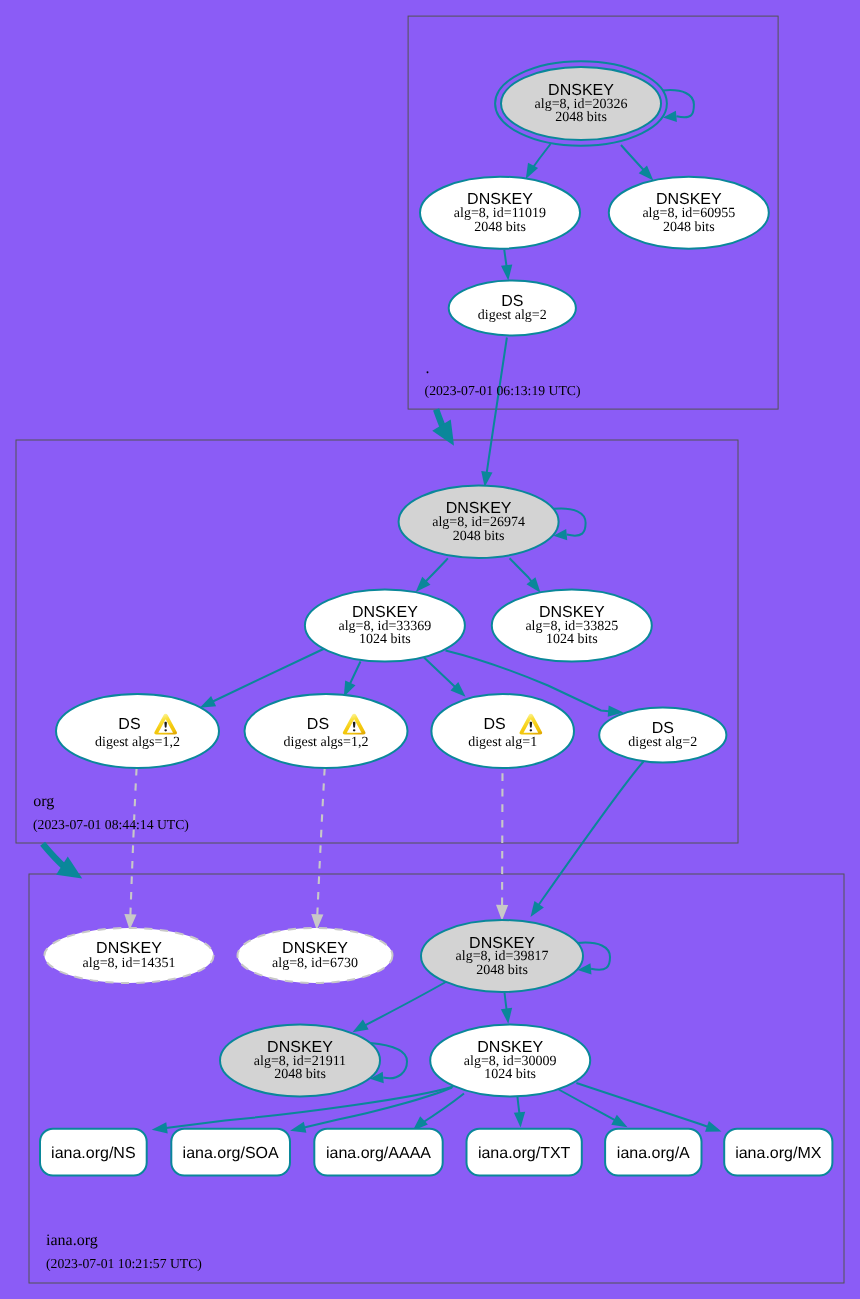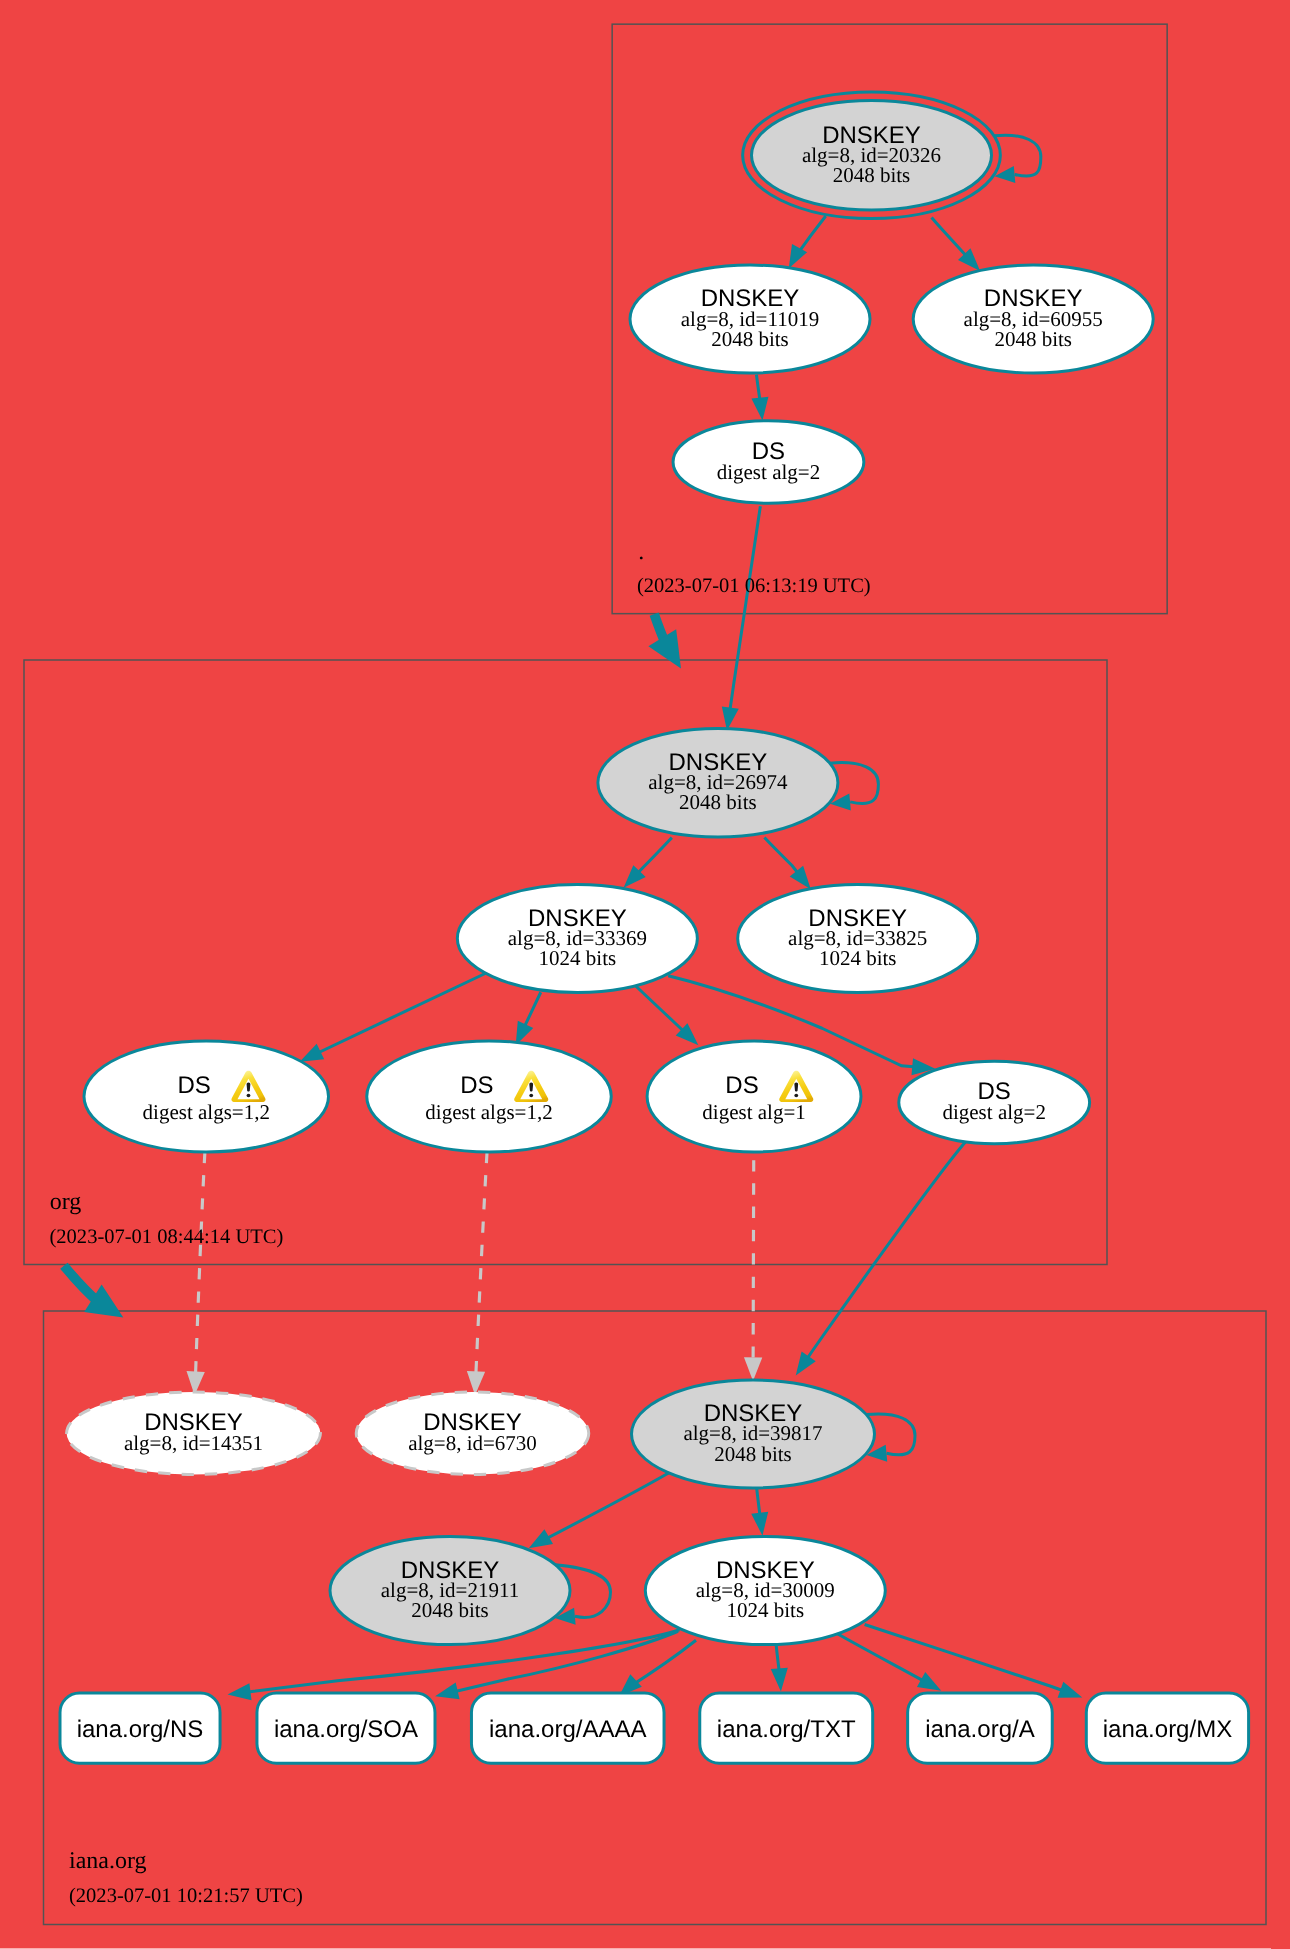--- a/index.html
+++ b/index.html
@@ -1,19 +1,19 @@
 <!DOCTYPE html>
 <html><head>
 <meta charset="utf-8">
 <title>DNSSEC Authentication Chain</title>
 <style>
   html,body{margin:0;padding:0;background:#fff;}
   *{-webkit-font-smoothing:antialiased;text-rendering:geometricPrecision;}
   body{width:860px;height:1299px;overflow:hidden;font-family:"Liberation Serif",serif;}
-  #root{position:relative;width:860px;height:1299px;background:#ef4444;}
+  #root{position:relative;width:860px;height:1299px;background:#8b5cf6;}
   svg#chain{position:absolute;left:0;top:0;width:860px;height:1299px;display:block;}
   .t-title{font-family:"Liberation Sans",sans-serif;font-size:16px;fill:#000;text-anchor:middle;}
   .t-sub{font-family:"Liberation Serif",serif;font-size:14px;fill:#000;text-anchor:middle;}
   .t-leaf{font-family:"Liberation Sans",sans-serif;font-size:16px;fill:#000;text-anchor:middle;}
   .t-cname{font-family:"Liberation Serif",serif;font-size:16px;fill:#000;text-anchor:start;}
   .t-cdate{font-family:"Liberation Serif",serif;font-size:13.7px;fill:#000;text-anchor:start;}
 </style>
 </head>
 <body>
 

